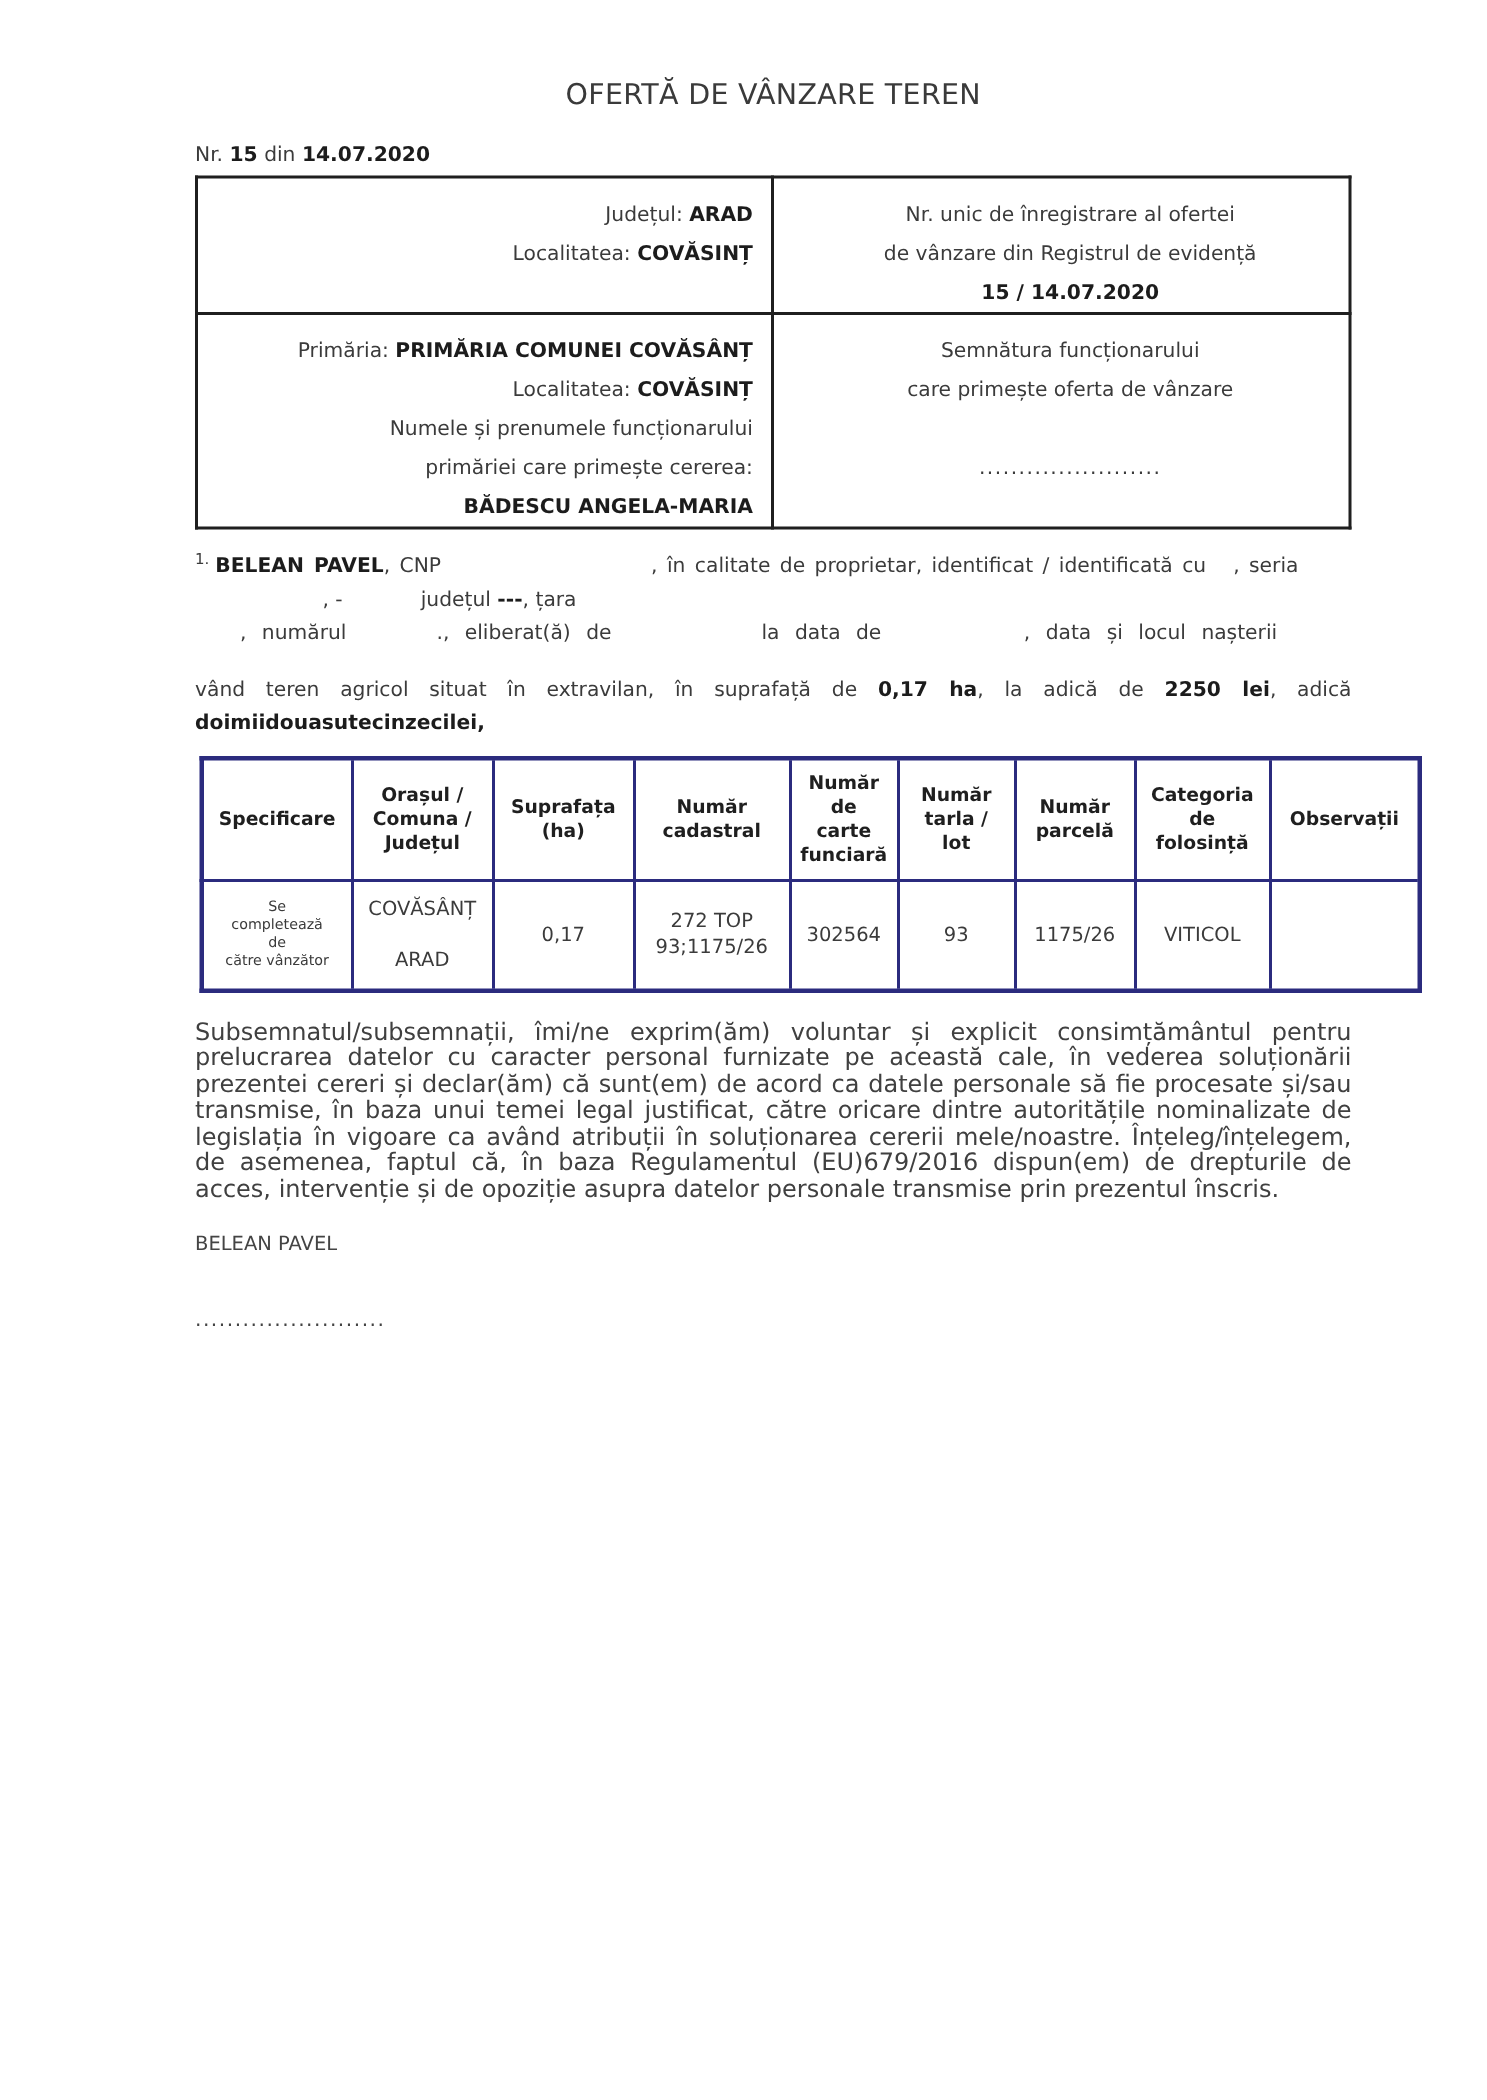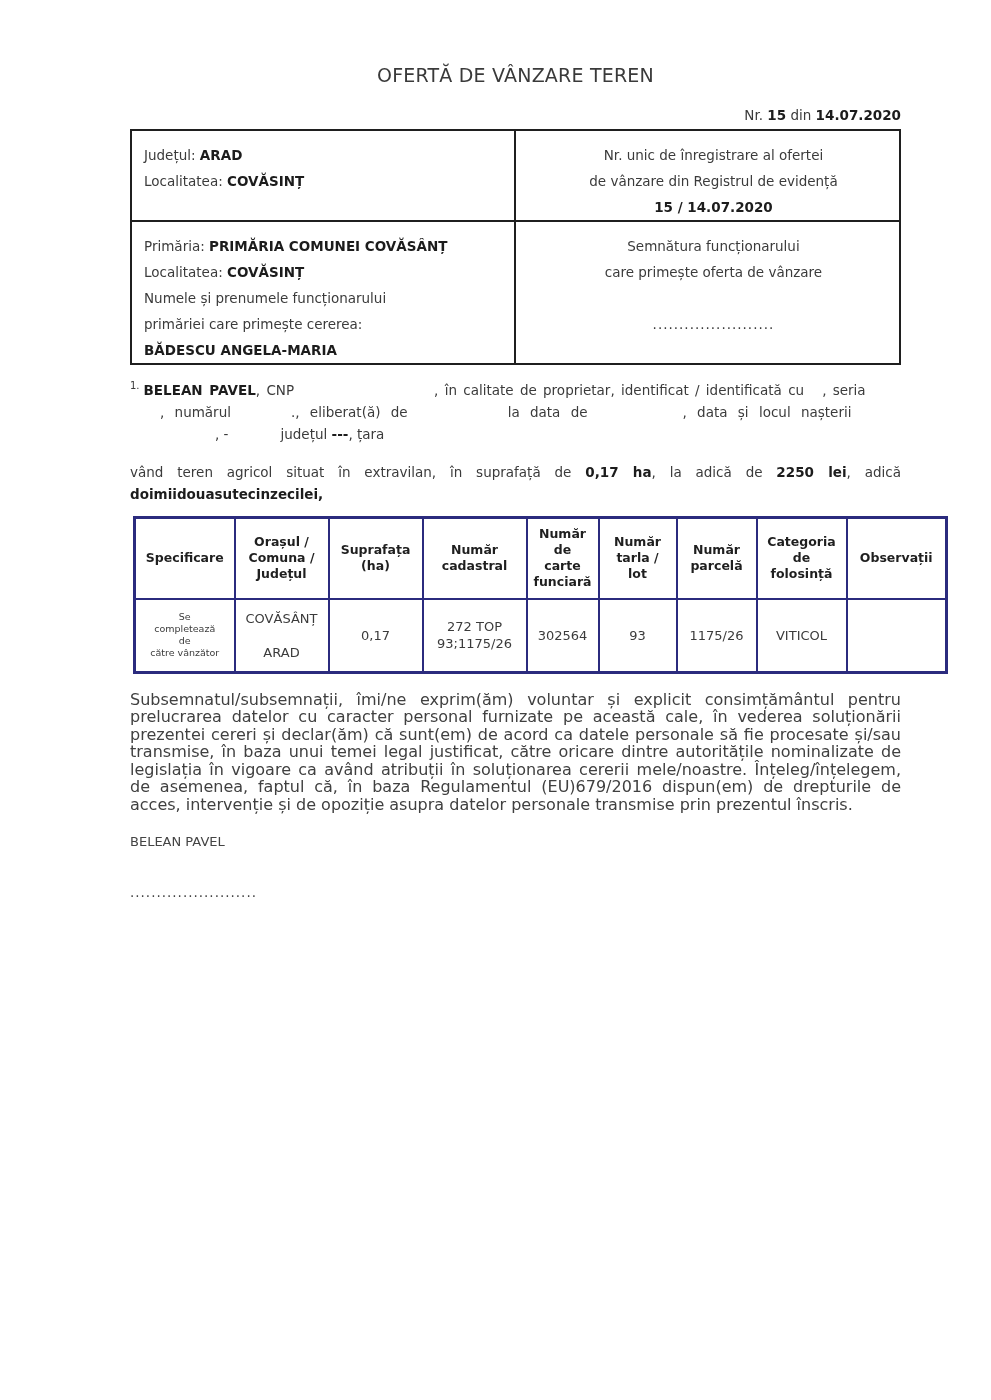--- a/index.html
+++ b/index.html
@@ -3,29 +3,29 @@
 <meta charset="utf-8">
 <style>
   :root { --t2-border:#2B2B7E; --t1-border:#1F1F1F; --text:#3B3B3B; }
   * { box-sizing:border-box; margin:0; padding:0; }
   html,body { background:#ffffff; }
   body {
     width:991px; height:1400px; position:relative;
     font-family:"DejaVu Sans","Liberation Sans",sans-serif;
     color:var(--text); font-size:13.5px;
   }
-  .content { position:absolute; left:130px; top:16px; width:771px; }
+  .content { position:absolute; left:130px; top:4px; width:771px; }
   .doc-title { margin-top:48px; text-align:center; font-size:19px; color:#3a3a3a; letter-spacing:.2px; }
-  .nr-line { margin-top:21px; text-align:right; font-size:13.5px; }
+  .nr-line { margin-top:21px; text-align:left; font-size:13.5px; }
   b { color:#1c1c1c; }
 
   
   .htable { margin-top:6px; width:771px; border:2px solid var(--t1-border); border-collapse:collapse; }
   .htable td { border:2px solid var(--t1-border); vertical-align:top; }
-  .htable .c-left  { width:385px; padding:11px 12px 0 12px; line-height:26px; }
+  .htable .c-left  { width:385px; padding:11px 12px 0 12px; line-height:26px;text-align:right; }
   .htable .c-right { width:386px; text-align:center; padding:11px 8px 0 20px; line-height:26px; }
   .r1 td { height:73px; }
   .r2 td { height:116px; }
   .dots-line { margin-top:26px; letter-spacing:1px; }
 
   
   .p1 { margin-top:10px; }
   .pline { line-height:22px; white-space:nowrap; }
   .pl1 { word-spacing:2px; }
   .pl2 { padding-left:30px; word-spacing:6px; }
@@ -84,22 +84,22 @@
         <div>Semnătura funcționarului</div>
         <div>care primește oferta de vânzare</div>
         <div class="dots-line">.......................</div>
       </td>
     </tr>
   </tbody>
     </table>
 
   <div class="p1">
     <div class="pline pl1"><sup class="idx">1.</sup><b>BELEAN PAVEL</b><span>, CNP</span><span class="gap g140"></span><span>, în calitate de proprietar, identificat / identificată cu</span><span class="gap g18"></span><span>, seria</span></div>
+    <div class="pline pl3"><span>, -</span><span class="gap g52"></span><span>județul</span> <b>---</b><span>, țara</span></div>
     <div class="pline pl2"><span>, numărul</span><span class="gap g60"></span><span>., eliberat(ă) de</span><span class="gap g100"></span><span>la data de</span><span class="gap g95"></span><span>, data și locul nașterii</span></div>
-    <div class="pline pl3"><span>, -</span><span class="gap g52"></span><span>județul</span> <b>---</b><span>, țara</span></div>
   </div>
 
   <div class="p2"><span>vând teren agricol situat în extravilan, în suprafață de</span> <b>0,17 ha</b><span>, la adică de</span> <b>2250 lei</b><span>, adică</span> <b>doimiidouasutecinzecilei,</b></div>
 
 
   <table class="ltable">
     <colgroup>
       <col style="width:100px">
         <col style="width:94px">
         <col style="width:94px">

